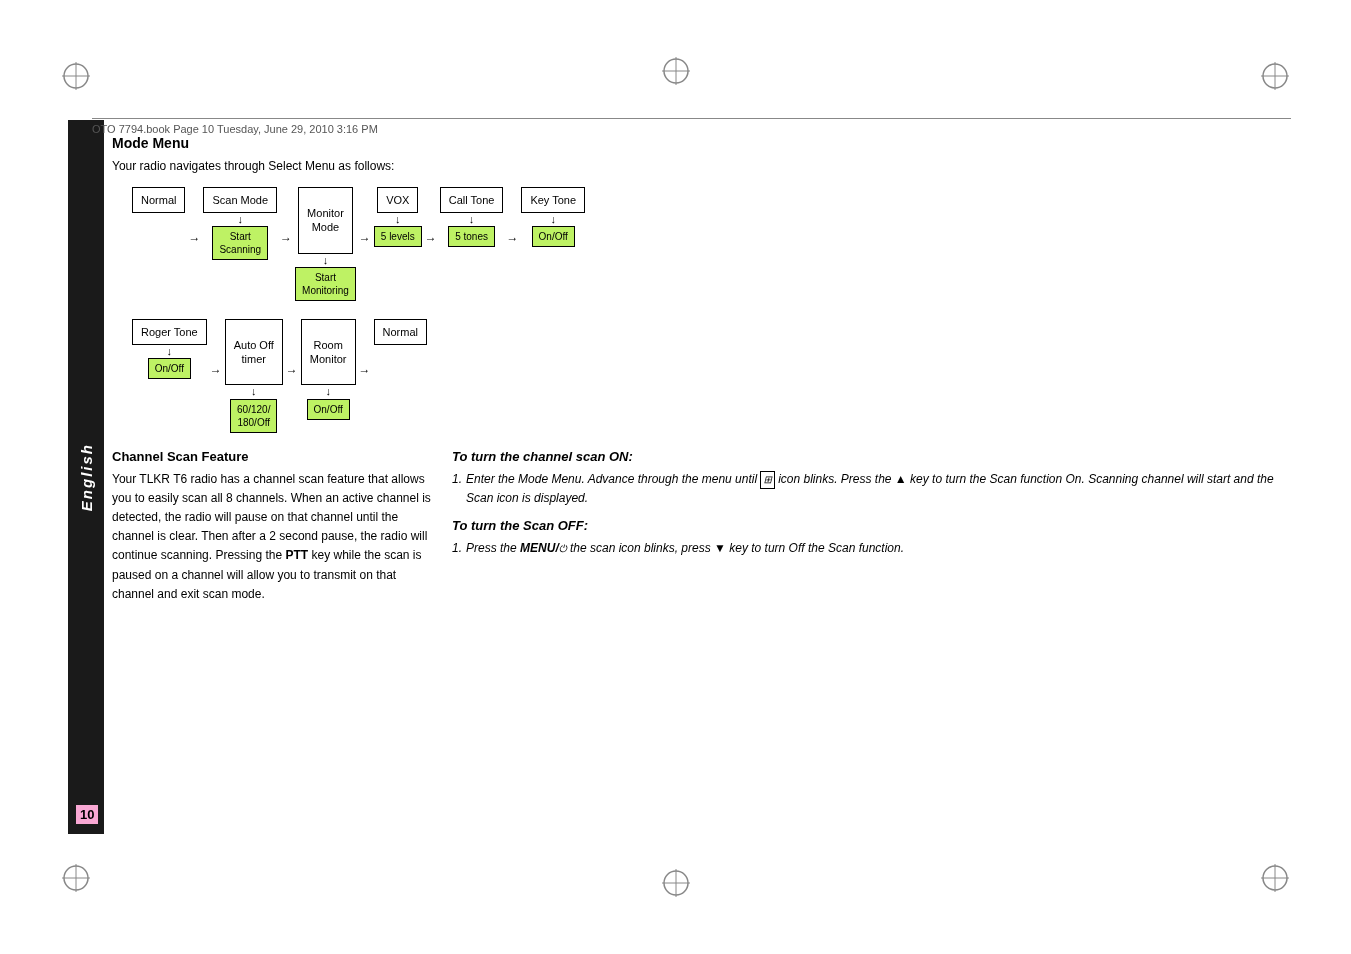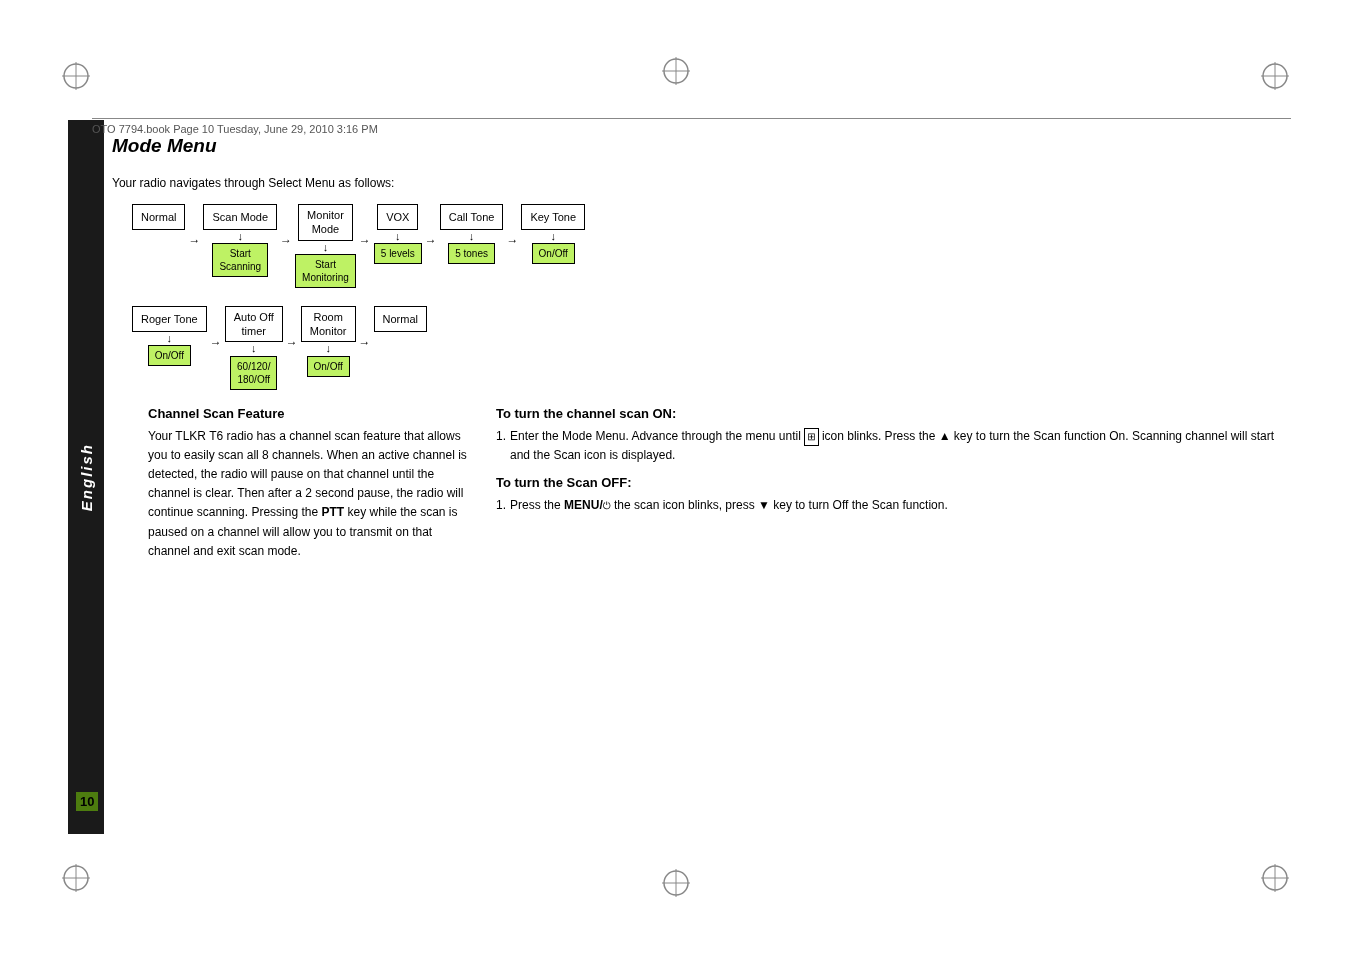--- a/index.html
+++ b/index.html
@@ -41,22 +41,22 @@
       font-weight: bold;
       writing-mode: vertical-rl;
       transform: rotate(180deg);
       letter-spacing: 2px;
     }
 
     
     .page-number {
       position: absolute;
       left: 76px;
-      bottom: 143px;
-      background: #4d7c0f;
+      bottom: 130px;
+      background: #f9a8d4;
       color: #000;
       font-size: 13px;
       font-weight: bold;
       padding: 2px 4px;
       z-index: 10;
     }
 
     
     .header-line {
       position: absolute;
@@ -78,42 +78,41 @@
       position: absolute;
       top: 135px;
       left: 112px;
       right: 65px;
       bottom: 100px;
     }
 
     
     .section-title {
       font-weight: bold;
-      font-size: 19px;
-      margin-bottom: 17px;
-      font-style: italic;
+      font-size: 14px;
+      margin-bottom: 6px;
     }
     .section-subtitle {
       font-size: 12px;
       margin-bottom: 12px;
       line-height: 1.5;
     }
 
     
     .two-col {
       display: flex;
-      gap: 28px;
+      gap: 20px;
       margin-top: 16px;
-      margin-left: 36px;
     }
     .col-left {
       flex: 0 0 320px;
     }
     .col-right {
       flex: 1;
+      font-style: italic;
     }
 
     .section-heading {
       font-weight: bold;
       font-size: 13px;
       margin-bottom: 6px;
     }
     .body-text {
       font-size: 12px;
       line-height: 1.6;
@@ -185,21 +184,21 @@
     .main-box {
       border: 1px solid #000;
       padding: 5px 8px;
       font-size: 11px;
       white-space: nowrap;
       background: #fff;
       line-height: 1.3;
     }
     .two-line-box {
       border: 1px solid #000;
-      padding: 3px 8px;
+      padding: 18px 8px;
       font-size: 11px;
       text-align: center;
       background: #fff;
       line-height: 1.3;
     }
 
     .small-icon {
       font-size: 10px;
       display: inline-block;
       border: 1px solid #000;

